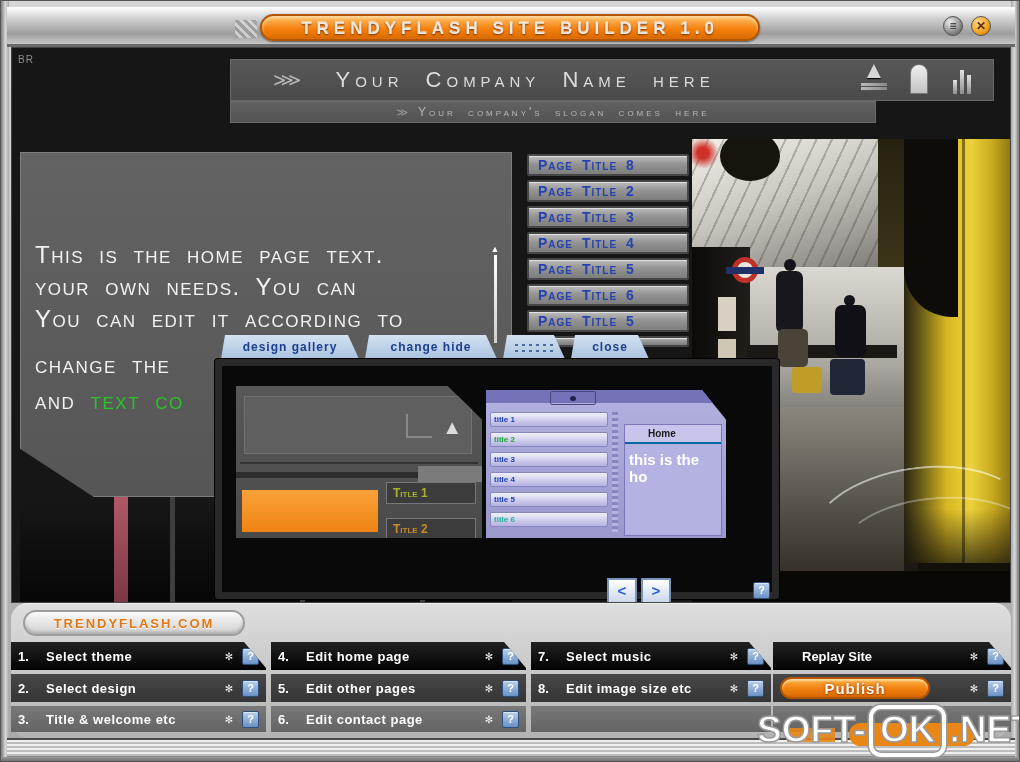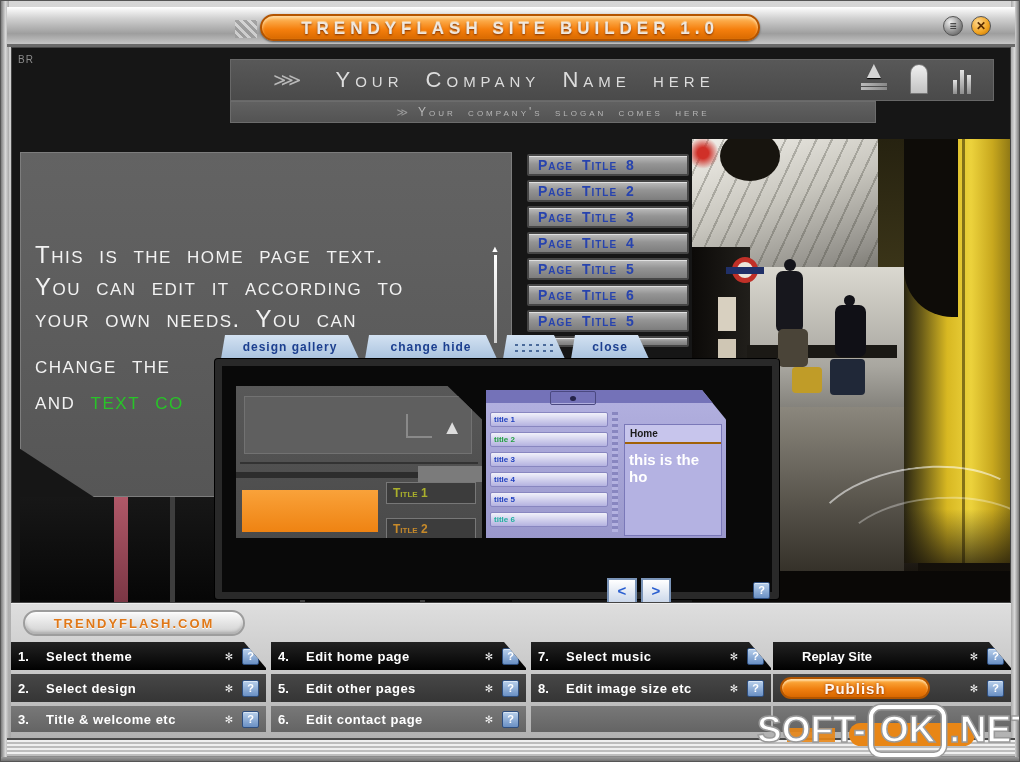--- a/index.html
+++ b/index.html
@@ -167,35 +167,35 @@
   .tr-topbar { position:absolute; left:0; top:0; width:100%; height:13px; background:#7472b8; }
   .tr-topbtn { position:absolute; left:64px; top:1px; width:46px; height:14px; background:linear-gradient(180deg,#ecerf4,#eaeaf6 40%,#9a98cc); border:1px solid #4a4880; border-radius:2px; }
   .tr-topbtn i { position:absolute; left:19px; top:4px; width:6px; height:5px; background:#24224a; border-radius:50%; }
   .tr-item { position:absolute; left:4px; width:118px; height:15px; border-radius:2px;
     background:linear-gradient(180deg,#f1f1fa,#b4b2e0); border:1px solid #8886c0;
     font-size:8px; font-weight:bold; line-height:13px; padding-left:3px; overflow:hidden; }
   .c-blue { color:#2040c0; } .c-green { color:#20a040; } .c-teal { color:#20b0a0; }
   .tr-strip { position:absolute; left:126px; top:22px; width:6px; height:120px;
     background:repeating-linear-gradient(180deg,#8886c0 0 3px,#b4b2e0 3px 6px); }
   .tr-panel { position:absolute; left:138px; top:34px; width:98px; height:112px; background:#b4b2e2; border:1px solid #7a78b8; }
-  .tr-panel-hd { height:19px; background:#c7c5ec; border-bottom:2px solid #a16207;
-    font-size:10px; font-weight:bold; color:#1a1a1a; line-height:17px; padding-left:5px; }
+  .tr-panel-hd { height:19px; background:#c7c5ec; border-bottom:2px solid #0369a1;
+    font-size:10px; font-weight:bold; color:#1a1a1a; line-height:17px; padding-left:23px; }
   .tr-panel-bd { padding:7px 4px; color:#fff; font-size:15px; font-weight:bold; }
   
   .nav-btn { position:absolute; top:212px; width:30px; height:26px;
     background:linear-gradient(180deg,#ffffff,#ccd8ea); border:2px solid #7a94b8;
     color:#2a5fd0; font-weight:bold; font-size:15px; text-align:center; line-height:22px; }
   .nav-prev { left:385px; } .nav-next { left:419px; }
   .help-btn { width:17px; height:17px; background:linear-gradient(180deg,#b8d0ec,#6a90c4);
     border:1px solid #2e4e7e; border-radius:2px; color:#fff; font-weight:bold; font-size:11px;
     text-align:center; line-height:15px; box-shadow:inset 0 1px 0 rgba(255,255,255,.5); flex:none; }
   .dlg-help { position:absolute; left:531px; top:216px; }
   
   #toolbar { position:absolute; left:10px; top:602px; width:1000px; height:135px;
-    background:linear-gradient(180deg,#dedede,#b2b2b2); border-top:1px solid #eee; }
+    background:linear-gradient(180deg,#dedede,#b2b2b2); border-top:1px solid #eee;border-radius:17px; }
   .brand-pill { position:absolute; left:12px; top:6px; width:222px; height:26px; border-radius:13px;
     background:linear-gradient(180deg,#fafafa,#cfcfcf); border:2px solid #9d9d9d;
     box-shadow:inset 0 1px 2px #fff, inset 0 -2px 3px #aaa;
     display:flex; align-items:center; justify-content:center; }
   .brand-text { color:#e07818; font-weight:bold; font-size:13px; letter-spacing:2px; text-transform:uppercase;
     text-shadow:0 1px 0 #fff; }
   .tcol { position:absolute; top:38px; height:94px;
     clip-path:polygon(0 0,calc(100% - 22px) 0,100% 26px,100% 100%,0 100%); }
   .tcol1 { left:0;    width:255px; }
   .tcol2 { left:260px; width:255px; }
@@ -269,22 +269,22 @@
     <div class="hdr-icon ic-door"></div>
     <div class="hdr-icon ic-eq">
         <i></i>
         <i></i>
         <i></i>
       </div>
 
     <div class="text-panel">
       <div class="home-text">
         <div>This is the home page text.</div>
+        <div>your own needs. You can</div>
         <div>You can edit it according to</div>
-        <div>your own needs. You can</div>
         <div class="ht-gap">change the</div>
         <div class="ht-gap2">
           <span>and</span>
           <span class="green">text co</span>
         </div>
       </div>
       <div class="scrollbar">
         <span class="scroll-arrow">▲</span>
         <span class="scroll-track"></span>
       </div>

